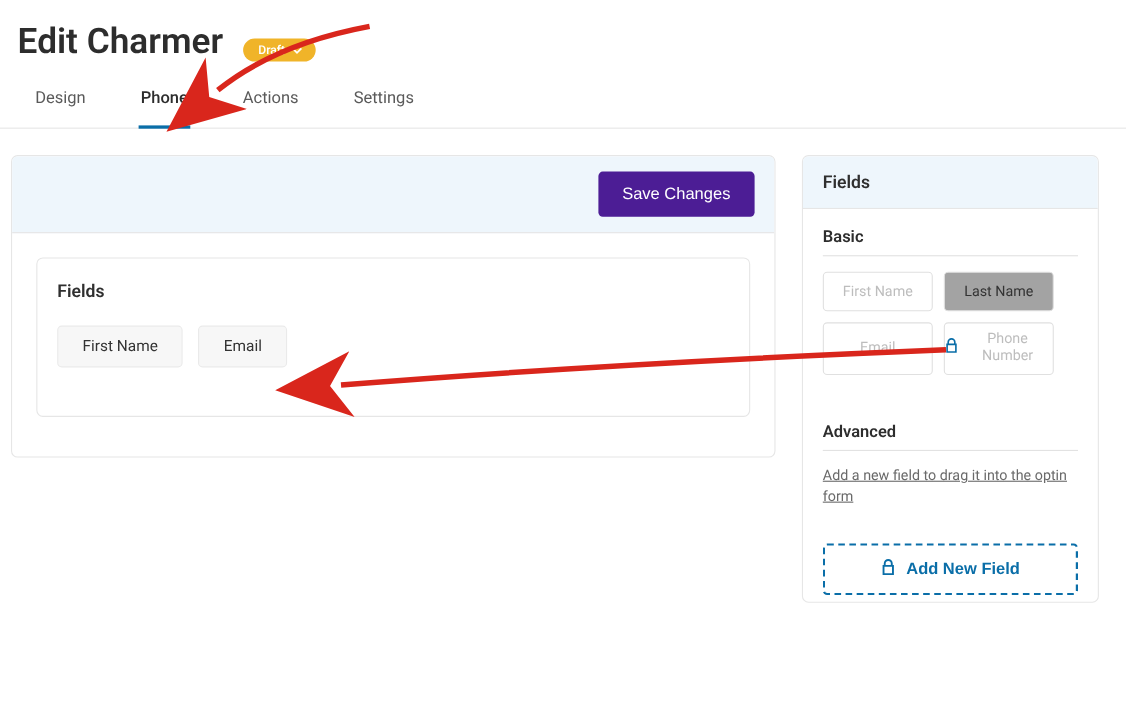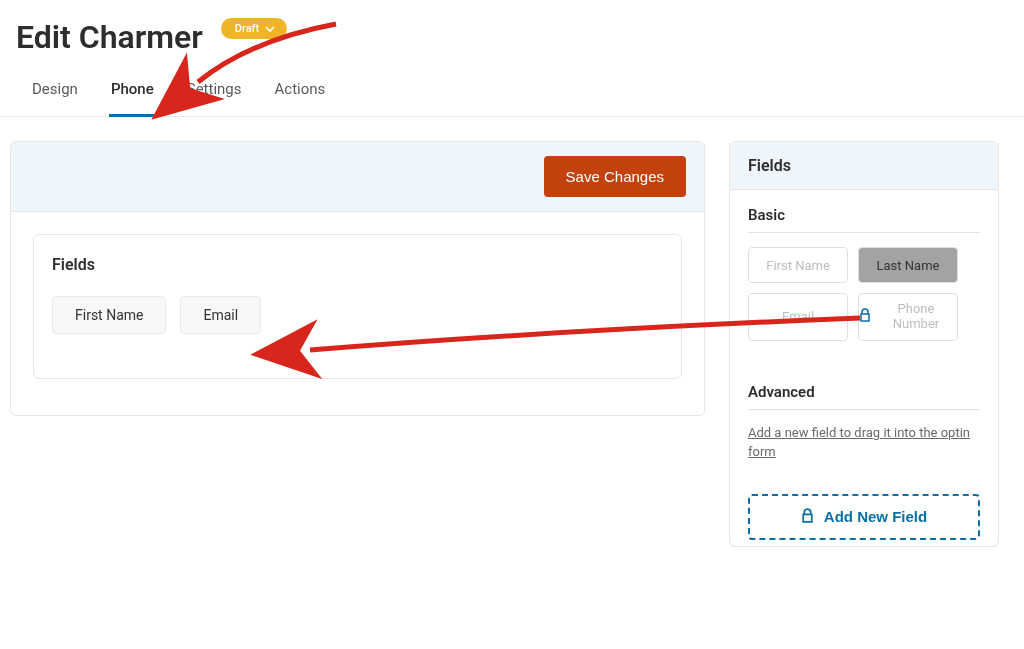--- a/index.html
+++ b/index.html
@@ -7,21 +7,21 @@
     font-family: -apple-system, BlinkMacSystemFont, "Segoe UI", Roboto, Helvetica, Arial, sans-serif;
     background: #ffffff;
     width: 1024px;
     height: 649px;
     color: #333;
     position: relative;
   }
 
   .header {
     display: flex;
-    align-items: flex-start;
+    align-items: flex-end;
     padding: 18px 16px 10px 16px;
   }
   .page-title {
     font-size: 32px;
     font-weight: 600;
     color: #2d2d2d;
     margin-right: 18px;
   }
   .status-pill {
     display: inline-flex;
@@ -38,21 +38,21 @@
     margin-left: 6px;
     width: 10px;
     height: 10px;
     display: inline-flex;
     align-items: center;
     justify-content: center;
   }
 
   .tabs {
     display: flex;
-    gap: 29px;
+    gap: 46px;
     padding: 0 30px;
     border-bottom: 1px solid #e6e6e6;
   }
   .tab {
     padding: 14px 2px 16px 2px;
     font-size: 15px;
     color: #5a5a5a;
     cursor: pointer;
     border-bottom: 3px solid transparent;
     margin-bottom: -1px;
@@ -84,21 +84,21 @@
     justify-content: space-between;
     border-bottom: 1px solid #e6e6e6;
   }
   .card-head.no-justify { justify-content: flex-end; }
   .card-head-title {
     font-size: 16px;
     font-weight: 600;
     color: #2f2f2f;
   }
   .btn-primary {
-    background: #c2410c;
+    background: #4c1d95;
     color: #fff;
     border: none;
     border-radius: 4px;
     padding: 12px 22px;
     font-size: 15px;
     cursor: pointer;
   }
   .card-body { padding: 22px 22px 36px 22px; }
 
   .inner-card {
@@ -198,22 +198,22 @@
       <svg width="10" height="10" viewBox="0 0 10 10">
           <path d="M1 3 L5 7 L9 3" fill="none" stroke="#fff" stroke-width="1.6"></path>
         </svg>
     </span>
   </div>
 </div>
 
 <div class="tabs">
   <div class="tab">Design</div>
   <div class="tab active">Phone</div>
+  <div class="tab">Actions</div>
   <div class="tab">Settings</div>
-  <div class="tab">Actions</div>
 </div>
 
 <div class="content">
   <div class="main-col">
     <div class="card">
       <div class="card-head no-justify">
         <button class="btn-primary">Save Changes</button>
       </div>
       <div class="card-body">
         <div class="inner-card">

